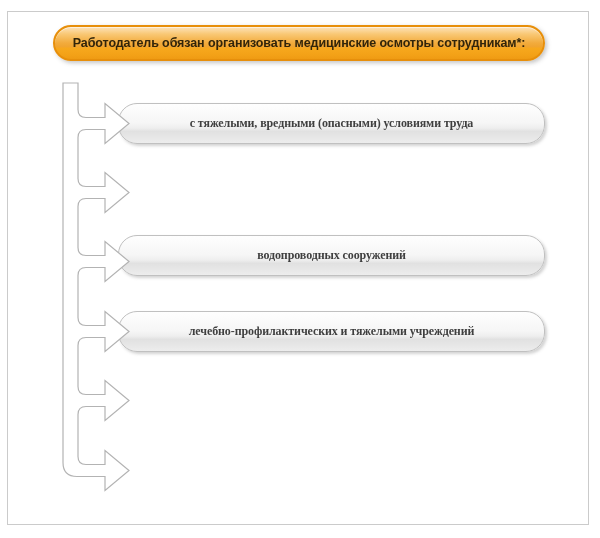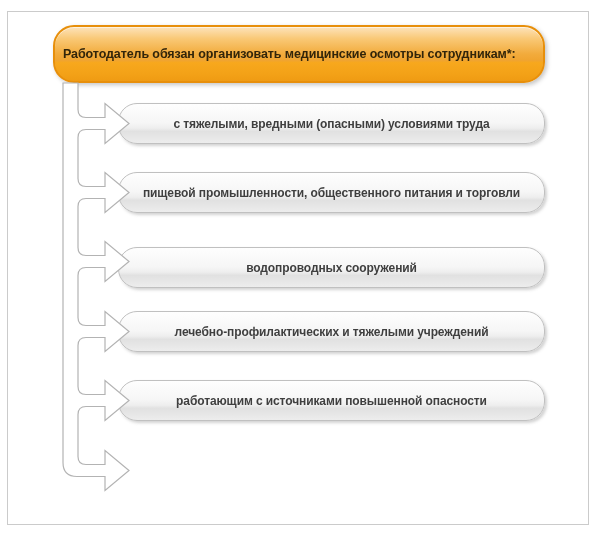--- a/index.html
+++ b/index.html
@@ -22,31 +22,32 @@
     width: 580px;
     height: 512px;
     border: 1px solid #cbcbcb;
     background: #ffffff;
   }
   .header-box {
     position: absolute;
     left: 53px;
     top: 25px;
     width: 492px;
-    height: 58px;
+    height: 36px;
     box-sizing: border-box;
     border: 2px solid #e78f0b;
     border-radius: 21px;
     background: linear-gradient(180deg,
       #fde3bb 0%, #f9c875 22%, #f2ab3c 50%, #f0a430 62%,
       #f7a81d 66%, #f3a117 88%, #ef9b13 100%);
     box-shadow: 2px 2px 4px rgba(90,90,90,0.35),
                 inset 0 1px 0 rgba(255,255,255,0.55);
     display: flex;
     align-items: center;
+    justify-content: center;
     text-align: center;
   }
   .header-box span {
     font-size: 12.5px;
     font-weight: bold;
     color: #32250a;
     padding: 0 8px;
     letter-spacing: -0.1px;
   }
   .item-box {
@@ -65,20 +66,21 @@
     align-items: center;
     justify-content: center;
     text-align: center;
   }
   .item-box span {
     font-size: 12px;
     font-weight: bold;
     color: #3f3f3f;
     padding: 0 14px;
     letter-spacing: -0.1px;
+    font-family: Liberation Serif, serif;
   }
   .connector {
     position: absolute;
     left: 0;
     top: 0;
     pointer-events: none;
   }
 </style>
 </head>
 <body>
@@ -86,31 +88,25 @@
 <div class="canvas">
   <div class="frame"></div>
 
   <div class="header-box">
     <span>Работодатель обязан организовать медицинские осмотры сотрудникам*:</span>
   </div>
 
   <div class="item-box" style="top:103px">
     <span>с тяжелыми, вредными (опасными) условиями труда</span>
   </div>
-  <div class="item-box" style="top:172px">
-    <span>пищевой промышленности, общественного питания и торговли</span>
-  </div>
-  <div class="item-box" style="top:247px">
+  <div class="item-box" style="top:235px">
     <span>водопроводных сооружений</span>
   </div>
   <div class="item-box" style="top:311px">
     <span>лечебно-профилактических и тяжелыми учреждений</span>
-  </div>
-  <div class="item-box" style="top:380px">
-    <span>работающим с источниками повышенной опасности</span>
   </div>
 
   <svg class="connector" width="600" height="538" viewBox="0 0 600 538" xmlns="http://www.w3.org/2000/svg">
     <path fill="#ffffff" stroke="#b3b3b3" stroke-width="1.2" stroke-linejoin="miter" d="M 63 83 L 78 83
          L 78 109.5 Q 78 117.5 86 117.5 L 105 117.5 L 105 103.5 L 129 123.5 L 105 143.5 L 105 129.5 L 86 129.5 Q 78 129.5 78 137.5
          L 78 178.5 Q 78 186.5 86 186.5 L 105 186.5 L 105 172.5 L 129 192.5 L 105 212.5 L 105 198.5 L 86 198.5 Q 78 198.5 78 206.5
          L 78 247.5 Q 78 255.5 86 255.5 L 105 255.5 L 105 241.5 L 129 261.5 L 105 281.5 L 105 267.5 L 86 267.5 Q 78 267.5 78 275.5
          L 78 317.5 Q 78 325.5 86 325.5 L 105 325.5 L 105 311.5 L 129 331.5 L 105 351.5 L 105 337.5 L 86 337.5 Q 78 337.5 78 345.5
          L 78 386.5 Q 78 394.5 86 394.5 L 105 394.5 L 105 380.5 L 129 400.5 L 105 420.5 L 105 406.5 L 86 406.5 Q 78 406.5 78 414.5
          L 78 456.5 Q 78 464.5 86 464.5 L 105 464.5 L 105 450.5 L 129 470.5 L 105 490.5 L 105 476.5 L 77 476.5 Q 63 476.5 63 462.5

